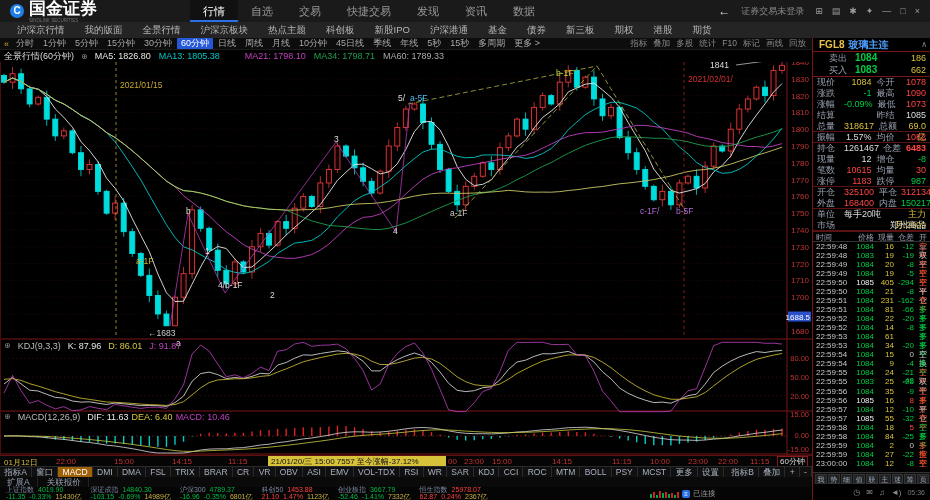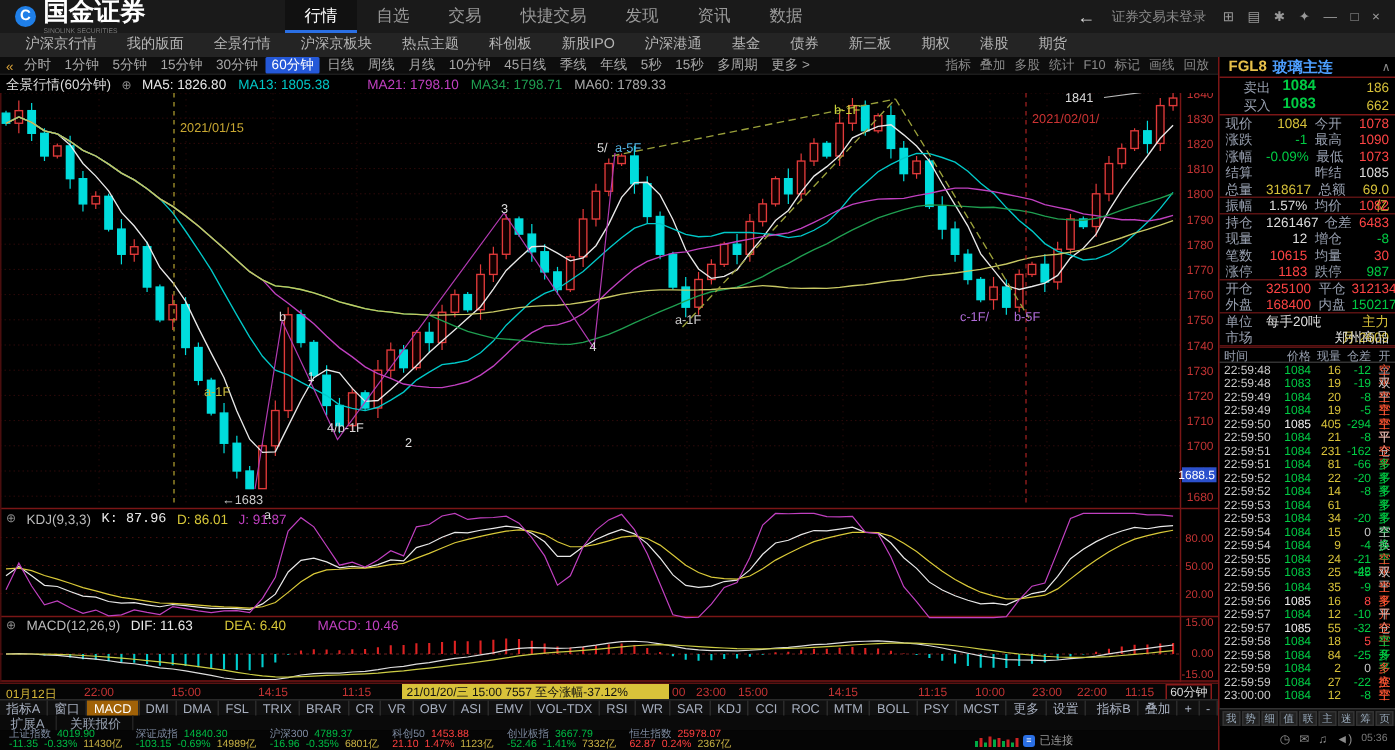--- a/index.html
+++ b/index.html
@@ -595,29 +595,29 @@
         <line x1="764.95" y1="436" x2="764.95" y2="429.7256747417237" stroke="#dd2222" stroke-width="1.4"></line>
         <line x1="773.5000000000001" y1="436" x2="773.5000000000001" y2="428.9215814554785" stroke="#dd2222" stroke-width="1.4"></line>
         <line x1="782.0500000000001" y1="436" x2="782.0500000000001" y2="428.5961872964079" stroke="#dd2222" stroke-width="1.4"></line>
         <polyline points="4,436.0 12.55,435.8 21.1,436.0 29.650000000000002,436.6 38.2,436.9 46.75,437.7 55.300000000000004,438.7 63.85000000000001,439.4 72.4,440.5 80.95,441.7 89.5,442.5 98.05000000000001,443.7 106.60000000000001,445.2 115.15,446.0 123.70000000000002,447.3 132.25,448.7 140.8,450.3 149.35000000000002,452.0 157.9,453.0 166.45000000000002,453.0 175,453.0 183.55,453.0 192.10000000000002,451.7 200.65,450.0 209.20000000000002,449.1 217.75000000000003,448.8 226.3,448.8 234.85000000000002,448.0 243.40000000000003,447.6 251.95000000000002,446.4 260.5,445.0 269.05,444.2 277.6,442.7 286.15000000000003,441.7 294.70000000000005,440.3 303.25,438.9 311.8,438.0 320.35,436.6 328.90000000000003,435.2 337.45000000000005,433.4 346,432.3 354.55,431.8 363.1,431.9 371.65000000000003,432.3 380.20000000000005,432.0 388.75000000000006,431.2 397.3,430.1 405.85,428.8 414.40000000000003,427.8 422.95000000000005,427.5 431.50000000000006,428.0 440.05,429.2 448.6,430.8 457.15000000000003,432.4 465.70000000000005,433.3 474.25000000000006,433.7 482.80000000000007,433.7 491.35,433.9 499.90000000000003,433.5 508.45000000000005,432.9 517,432.0 525.5500000000001,431.6 534.1,430.7 542.6500000000001,429.8 551.2,429.4 559.75,428.6 568.3000000000001,427.7 576.85,427.5 585.4000000000001,427.2 593.95,427.7 602.5,428.6 611.0500000000001,429.2 619.6,430.5 628.1500000000001,432.0 636.7,433.7 645.25,435.5 653.8000000000001,437.3 662.35,438.5 670.9000000000001,439.7 679.45,440.0 688,440.1 696.5500000000001,440.4 705.1,440.0 713.6500000000001,439.1 722.2,438.5 730.7500000000001,437.4 739.3000000000001,435.9 747.85,434.6 756.4000000000001,433.2 764.95,432.3 773.5000000000001,431.1 782.0500000000001,430.0 " fill="none" stroke="#dddddd" stroke-width="0.8"></polyline>
         <polyline points="4,436.0 12.55,436.0 21.1,436.0 29.650000000000002,436.1 38.2,436.2 46.75,436.5 55.300000000000004,437.0 63.85000000000001,437.5 72.4,438.1 80.95,438.8 89.5,439.5 98.05000000000001,440.4 106.60000000000001,441.3 115.15,442.3 123.70000000000002,443.3 132.25,444.4 140.8,445.6 149.35000000000002,446.8 157.9,448.2 166.45000000000002,449.5 175,450.6 183.55,451.3 192.10000000000002,451.4 200.65,451.1 209.20000000000002,450.7 217.75000000000003,450.3 226.3,450.0 234.85000000000002,449.6 243.40000000000003,449.2 251.95000000000002,448.7 260.5,447.9 269.05,447.2 277.6,446.3 286.15000000000003,445.4 294.70000000000005,444.4 303.25,443.3 311.8,442.2 320.35,441.1 328.90000000000003,439.9 337.45000000000005,438.6 346,437.3 354.55,436.2 363.1,435.4 371.65000000000003,434.7 380.20000000000005,434.2 388.75000000000006,433.6 397.3,432.9 405.85,432.1 414.40000000000003,431.2 422.95000000000005,430.5 431.50000000000006,430.0 440.05,429.8 448.6,430.0 457.15000000000003,430.5 465.70000000000005,431.1 474.25000000000006,431.6 482.80000000000007,432.0 491.35,432.4 499.90000000000003,432.6 508.45000000000005,432.6 517,432.5 525.5500000000001,432.3 534.1,432.0 542.6500000000001,431.6 551.2,431.1 559.75,430.6 568.3000000000001,430.0 576.85,429.5 585.4000000000001,429.1 593.95,428.8 602.5,428.7 611.0500000000001,428.8 619.6,429.2 628.1500000000001,429.7 636.7,430.5 645.25,431.5 653.8000000000001,432.7 662.35,433.8 670.9000000000001,435.0 679.45,436.0 688,436.8 696.5500000000001,437.5 705.1,438.0 713.6500000000001,438.2 722.2,438.3 730.7500000000001,438.1 739.3000000000001,437.7 747.85,437.0 756.4000000000001,436.3 764.95,435.5 773.5000000000001,434.6 782.0500000000001,433.7 " fill="none" stroke="#cccc44" stroke-width="0.8"></polyline>
       </svg>
     <div class="pane-header" id="kdj-header" style="top:279px;">
       <span class="plus">⊕</span>
       <span style="color:#bbb">KDJ(9,3,3)</span>
       <span id="kdj-vals" style="display:flex;gap:7px;">
-          <span style="color: rgb(232, 232, 232); font-family: Liberation Mono, monospace;">K: 87.96</span>
+          <span style="color: rgb(232, 232, 232);">K: 87.96</span>
           <span style="color: rgb(216, 200, 56);">D: 86.01</span>
           <span style="color: rgb(192, 64, 192);">J: 91.87</span>
         </span>
     </div>
     <div class="pane-header" id="macd-header" style="top:350px;">
       <span class="plus">⊕</span>
       <span style="color:#bbb">MACD(12,26,9)</span>
-      <span id="macd-vals" style="display:flex;gap:21px;">
+      <span id="macd-vals" style="display:flex;gap:3px;">
           <span style="color: rgb(232, 232, 232);">DIF: 11.63</span>
           <span style="color: rgb(216, 200, 56);">DEA: 6.40</span>
           <span style="color: rgb(192, 64, 192);">MACD: 10.46</span>
         </span>
     </div>
   </div>
 
   <div id="timeaxis">
     <span id="taxis-highlight" style="left: 268px; width: 178px;">21/01/20/三 15:00 7557 至今涨幅-37.12%</span>
     <span id="period-box">60分钟</span>
@@ -817,21 +817,21 @@
         <div class="info-row rp-sep">
           <span class="lbl">振幅</span>
           <span class="val" style="color: rgb(221, 221, 221);">1.57%</span>
           <span class="lbl2">均价</span>
           <span class="val2" style="color: rgb(255, 68, 68);">1082</span>
         </div>
         <div class="info-row">
           <span class="lbl">持仓</span>
           <span class="val" style="color: rgb(221, 221, 221);">1261467</span>
           <span class="lbl2">仓差</span>
-          <span class="val2" style="color: rgb(255, 68, 68);">6483</span>
+          <span class="val2" style="color: rgb(255, 68, 68); font-weight: bold;">6483</span>
         </div>
         <div class="info-row">
           <span class="lbl">现量</span>
           <span class="val" style="color: rgb(221, 221, 221);">12</span>
           <span class="lbl2">增仓</span>
           <span class="val2" style="color: rgb(0, 204, 68);">-8</span>
         </div>
         <div class="info-row">
           <span class="lbl">笔数</span>
           <span class="val" style="color: rgb(255, 68, 68);">10615</span>

